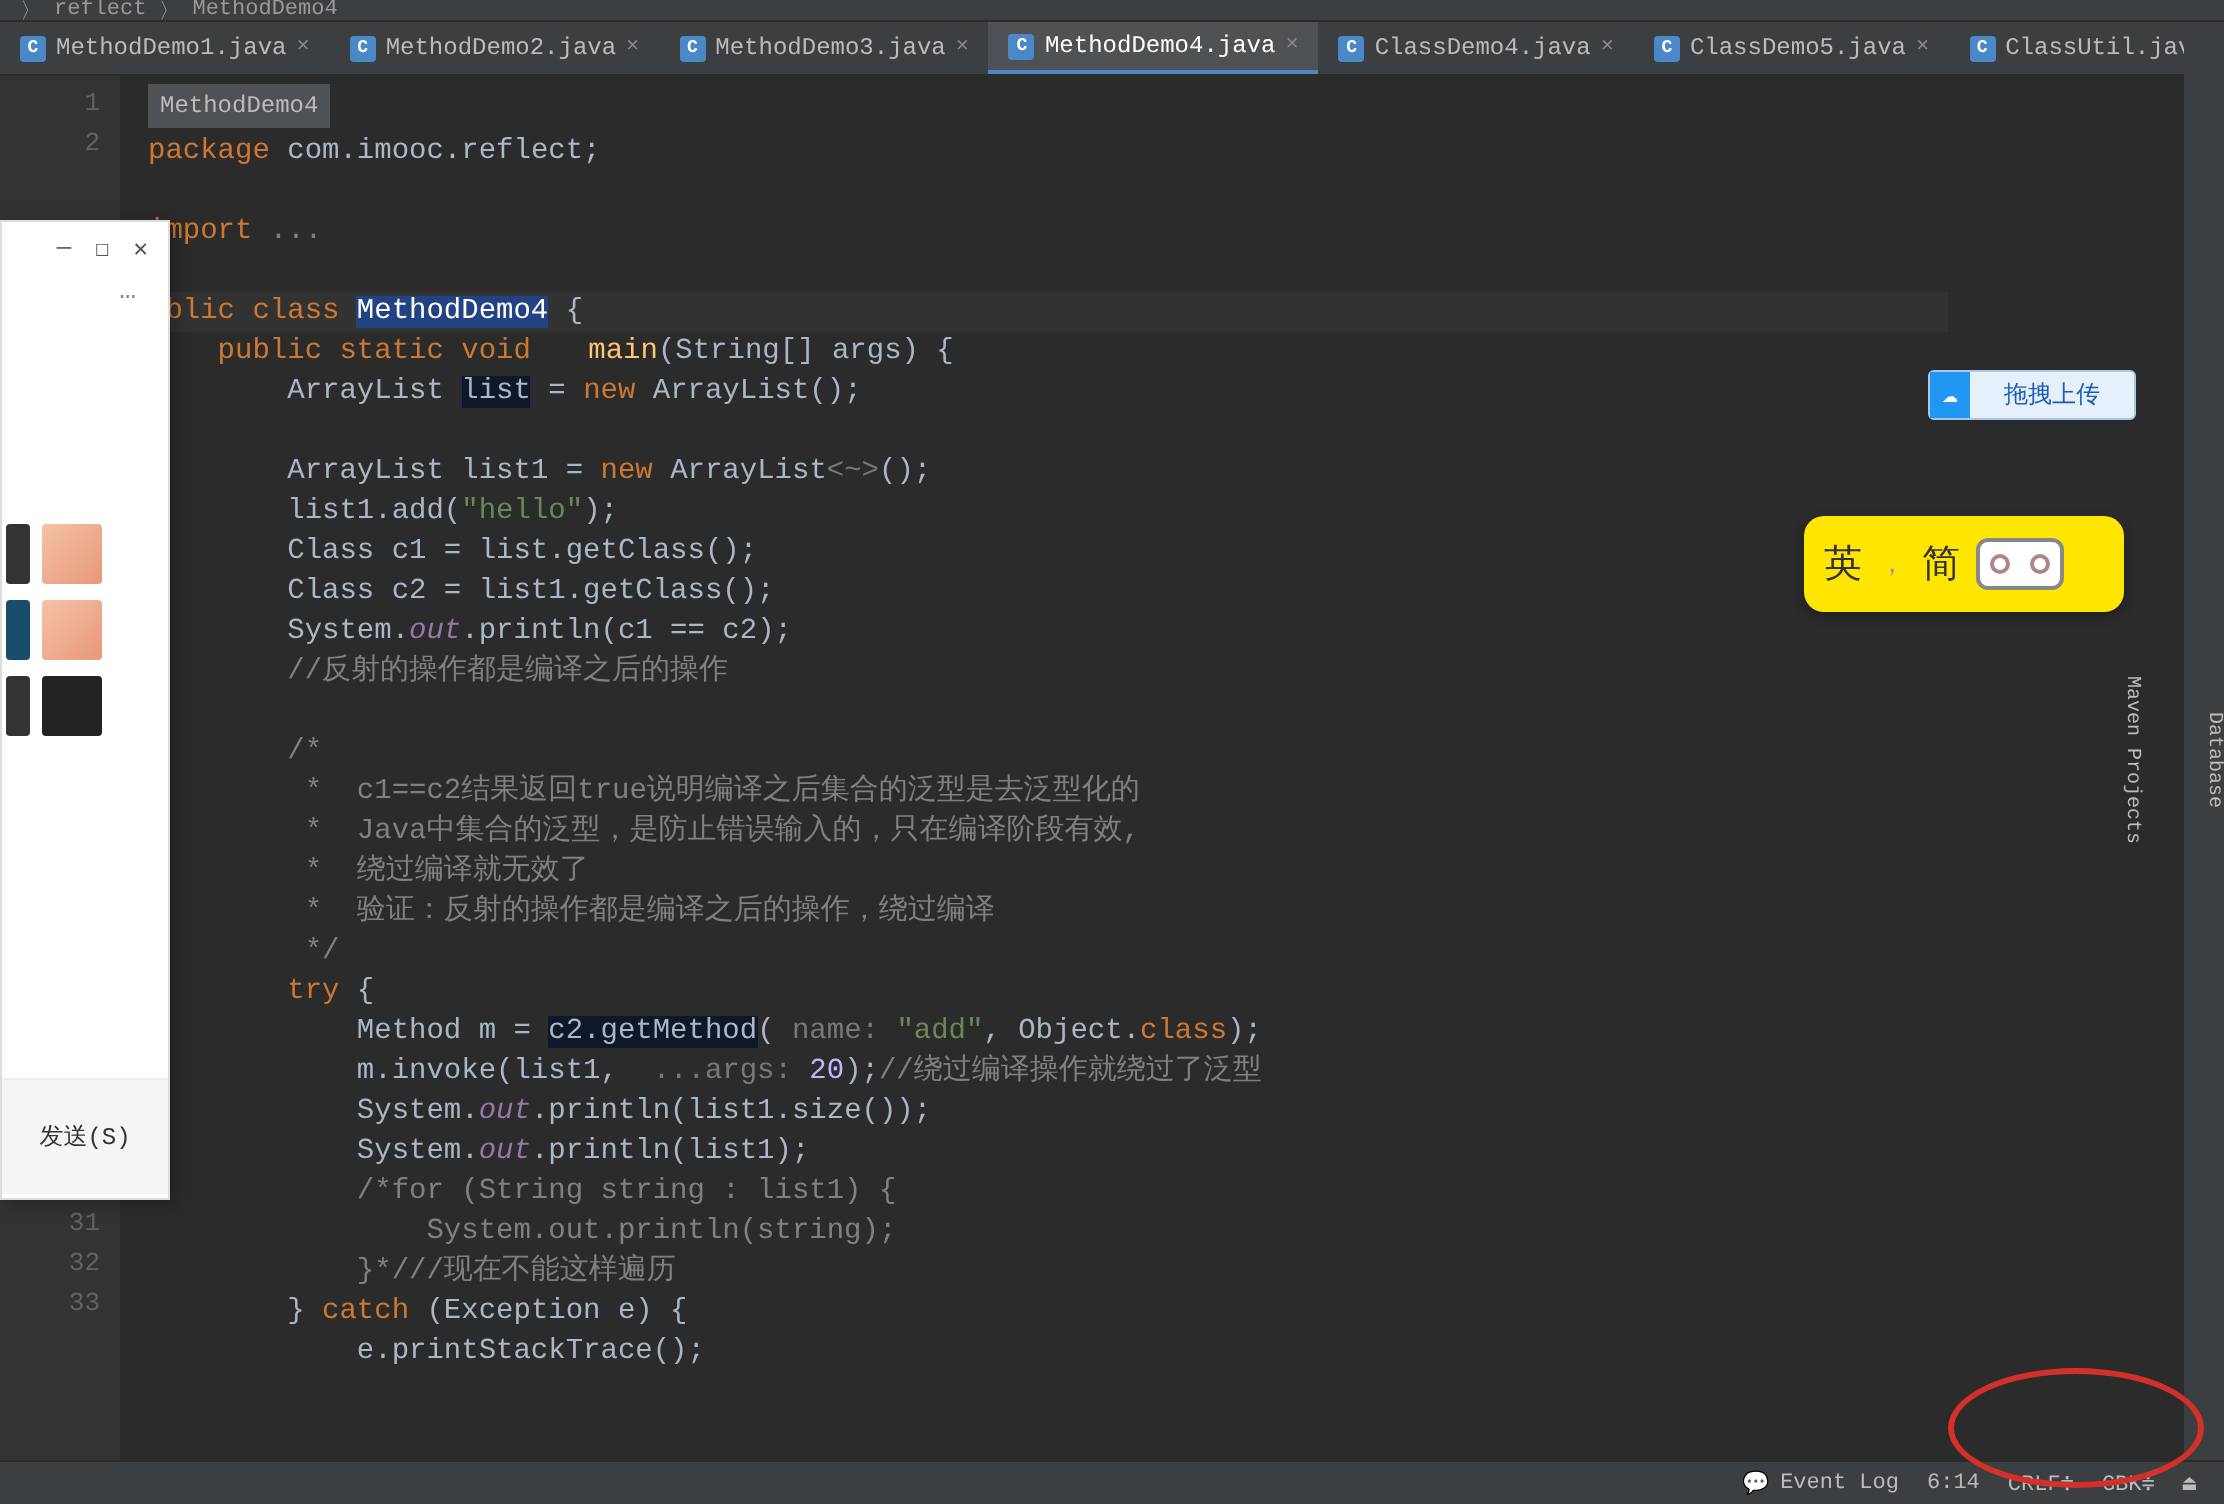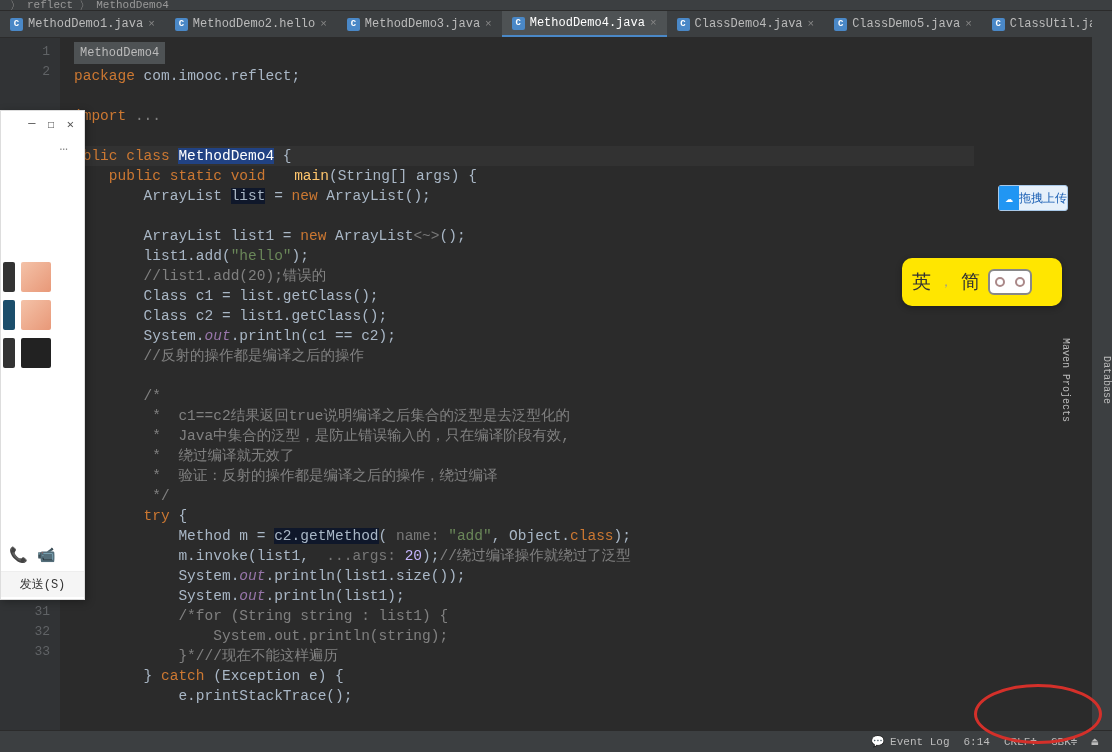--- a/index.html
+++ b/index.html
@@ -22,24 +22,24 @@
 .statusbar { position:absolute; bottom:0; left:0; right:0; height:22px; background:#3c3f41; border-top:1px solid #2b2b2b; display:flex; justify-content:flex-end; align-items:center; gap:14px; padding:0 14px; color:#bbb; font-size:11px; }
 .eventlog { display:flex; align-items:center; gap:5px; cursor:pointer; }
 .sidepanel { position:absolute; left:0; top:110px; width:85px; height:490px; background:#fff; border:1px solid #ddd; box-shadow:2px 2px 8px rgba(0,0,0,.3); }
 .sidepanel .winctl { display:flex; justify-content:flex-end; gap:12px; padding:6px 10px; color:#555; font-size:12px; }
 .sidepanel .dots { text-align:right; padding:0 14px 10px; color:#888; letter-spacing:2px; }
 .sidepanel .av { width:30px; height:30px; border-radius:2px; margin:8px 0 8px 20px; background:linear-gradient(135deg,#f4c2a8,#e89878); position:relative; }
 .sidepanel .av::before { content:""; position:absolute; left:-18px; top:0; width:12px; height:30px; background:#333; border-radius:2px; }
 .sidepanel .av2::before { background:#1a4d6b; }
 .sidepanel .av3::before { background:#333; } .sidepanel .av3 { background:#222; }
 .sidepanel .footer { position:absolute; bottom:34px; left:8px; display:flex; gap:10px; color:#888; font-size:15px; }
-.sidepanel .send { position:absolute; bottom:2px; left:0; right:0; text-align:center; background:#f5f5f5; padding:4px 0; font-size:12px; color:#333; border-top:1px solid #eee;font-family:Liberation Mono, monospace; }
+.sidepanel .send { position:absolute; bottom:2px; left:0; right:0; text-align:center; background:#f5f5f5; padding:20px 0; font-size:12px; color:#333; border-top:1px solid #eee;font-family:Liberation Mono, monospace; }
 .upload-btn { position:absolute; right:44px; top:185px; display:flex; align-items:center; background:#e6f0fa; border:1px solid #a8c8e8; border-radius:3px; font-size:12px; color:#1a5fb4; cursor:pointer; }
 .upload-btn .cloud { background:#2196f3; color:#fff; padding:4px 6px; font-size:13px; }
-.upload-btn .txt { padding:0 0; }
+.upload-btn .txt { padding:0 17px; }
 .ime { position:absolute; right:50px; top:258px; width:160px; height:48px; background:#ffe600; border-radius:10px; display:flex; align-items:center; gap:8px; padding:0 10px; color:#333; font-size:19px; box-shadow:0 2px 6px rgba(0,0,0,.3); }
 .ime .eyes { width:44px; height:26px; background:#fff; border:2px solid #888; border-radius:6px; display:flex; align-items:center; justify-content:space-around; }
 .ime .eye { width:10px; height:10px; border:2px solid #a88; border-radius:50%; }
 .rightbar { position:absolute; right:0; top:11px; bottom:22px; width:20px; background:#3c3f41; writing-mode:vertical-rl; text-orientation:mixed; display:flex; flex-direction:column; align-items:center; padding-top:20px; gap:30px; color:#bbb; font-size:10px; }
 .oval { position:absolute; right:10px; bottom:8px; width:128px; height:60px; border:3px solid #d4302a; border-radius:50%; pointer-events:none; }
 </style>
 </head>
 <body>
 
 <div class="topbar">
@@ -50,21 +50,21 @@
 </div>
 
 <div class="tabs" id="tabs">
     <div class="tab">
       <span class="fico">C</span>
       <span>MethodDemo1.java</span>
       <span class="close">×</span>
     </div>
     <div class="tab">
       <span class="fico">C</span>
-      <span>MethodDemo2.hello</span>
+      <span>MethodDemo2.java</span>
       <span class="close">×</span>
     </div>
     <div class="tab">
       <span class="fico">C</span>
       <span>MethodDemo3.java</span>
       <span class="close">×</span>
     </div>
     <div class="tab active">
       <span class="fico">C</span>
       <span>MethodDemo4.java</span>
@@ -126,21 +126,20 @@
 <span class="kw">package</span> com.imooc.reflect;
 
 <span class="kw">import</span><span class="cmt"> ...</span>
 
 <span class="curline"><span class="kw">ublic class </span><span class="hl1">MethodDemo4</span> {</span>
 <span class="kw">    public static void </span><span class="hlc">main</span>(String[] args) {
         ArrayList <span class="hl2">list</span> = <span class="kw">new</span> ArrayList();
 
         ArrayList<string> list1 = <span class="kw">new</span> ArrayList<span class="hint">&lt;~&gt;</span>();
         list1.add(<span class="str">"hello"</span>);
-<span class="cmt">        //list1.add(20);错误的</span>
         Class c1 = list.getClass();
         Class c2 = list1.getClass();
         System.<span class="fld">out</span>.println(c1 == c2);
 <span class="cmt">        //反射的操作都是编译之后的操作</span>
 
 <span class="cmt">        /*</span>
 <span class="cmt">         *  c1==c2结果返回true说明编译之后集合的泛型是去泛型化的</span>
 <span class="cmt">         *  Java中集合的泛型，是防止错误输入的，只在编译阶段有效,</span>
 <span class="cmt">         *  绕过编译就无效了</span>
 <span class="cmt">         *  验证：反射的操作都是编译之后的操作，绕过编译</span>

